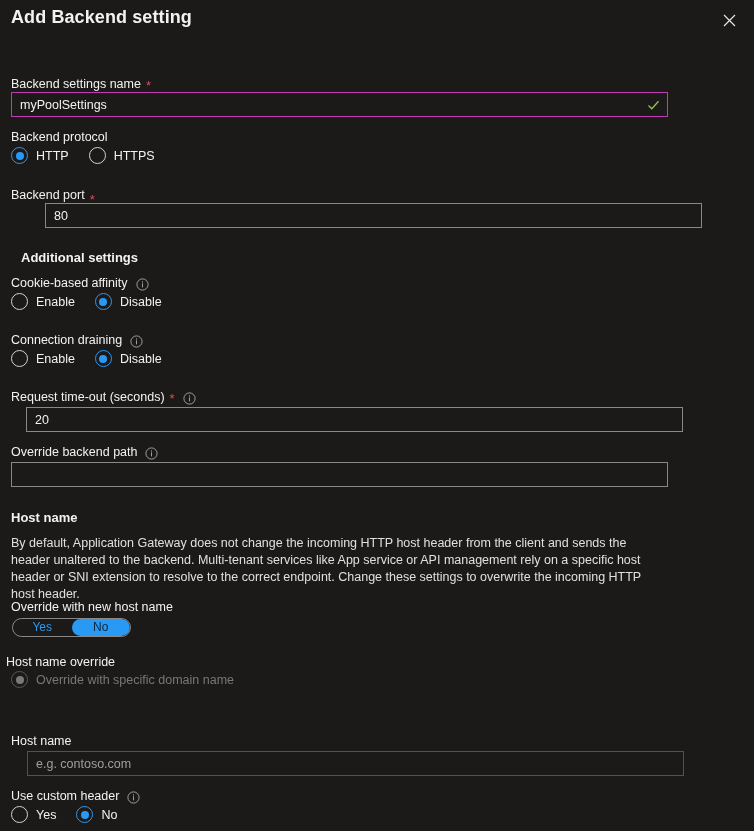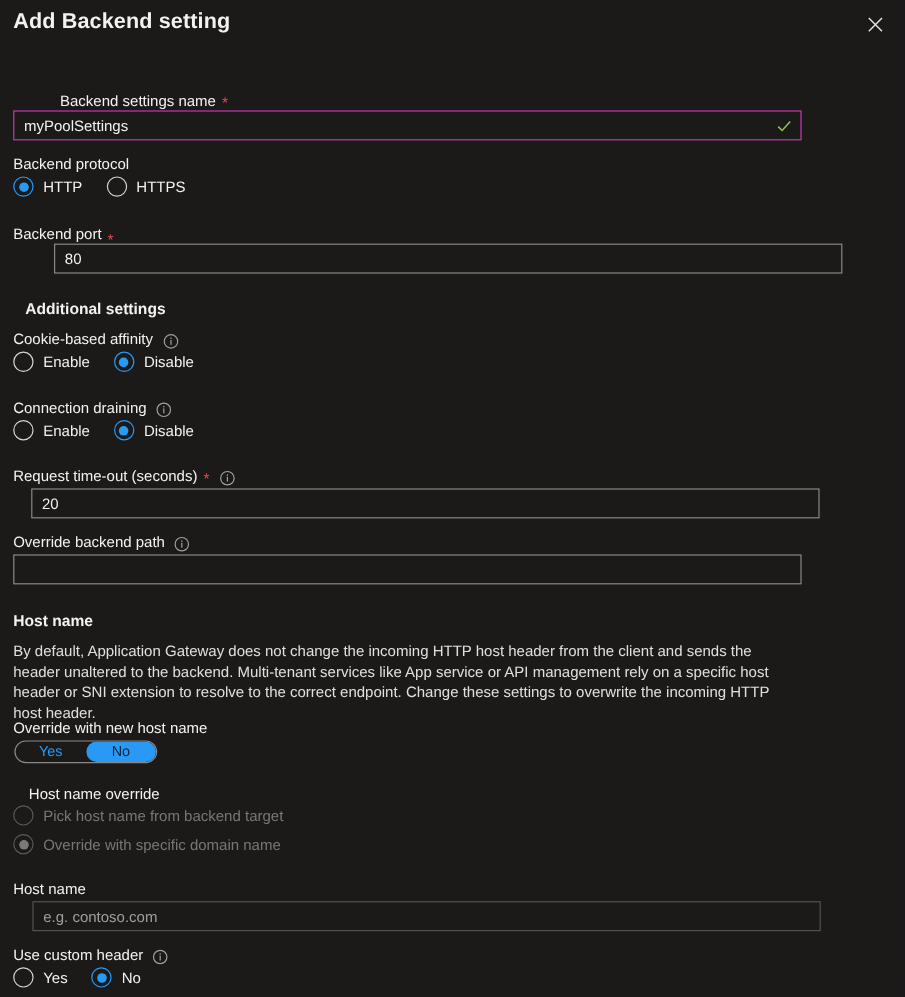--- a/index.html
+++ b/index.html
@@ -207,21 +207,21 @@
 
 <div class="panel">
 
   <div class="hdr abs">Add Backend setting</div>
   <div class="close-btn">
     <svg width="13" height="13" viewBox="0 0 13 13" aria-hidden="true">
       <path d="M1 1 L12 12 M12 1 L1 12" stroke="#e6e4e2" stroke-width="1.2" fill="none"></path>
     </svg>
   </div>
 
-  <div class="abs" style="left:11px; top:76px;margin-left:39px;">
+  <div class="abs" style="left:11px; top:76px;">
     <div class="field-label">
       <span>Backend settings name</span>
         <span class="req">*</span>
     </div>
   </div>
   <div class="abs input-wrap" style="left:11px; top:92px;">
     <input class="txt-input validated" type="text" value="myPoolSettings" style="">
     <span class="check-mark">
       <svg width="13" height="13" viewBox="0 0 13 13" aria-hidden="true">
         <path d="M1.5 7 L4.8 10.2 L11.5 2.8" stroke="#92c353" stroke-width="1.3" fill="none"></path>
@@ -330,28 +330,24 @@
   <div class="abs field-label" style="left:11px; top:599px;">
     <span>Override with new host name</span>
   </div>
   <div class="abs" style="left:12px; top:617px;">
     <div class="toggle">
       <span class="toggle-opt">Yes</span>
       <span class="toggle-opt sel">No</span>
     </div>
   </div>
 
-  <div class="abs field-label" style="left:24px; top:654px;">
+  <div class="abs field-label" style="left:6px; top:654px;">
     <span>Host name override</span>
   </div>
   <div class="abs" style="left:11px; top:671px;">
-    <label class="radio-opt dis" style="margin-bottom:7px;">
-      <span class="rdo dis"></span>
-      <span class="radio-label dis">Pick host name from backend target</span>
-    </label>
     <label class="radio-opt dis">
       <span class="rdo dis on"></span>
       <span class="radio-label dis">Override with specific domain name</span>
     </label>
   </div>
 
   <div class="abs field-label" style="left:11px; top:733px;">
     <span>Host name</span>
   </div>
   <div class="abs input-wrap" style="left:11px; top:751px;padding-left:16px;">

